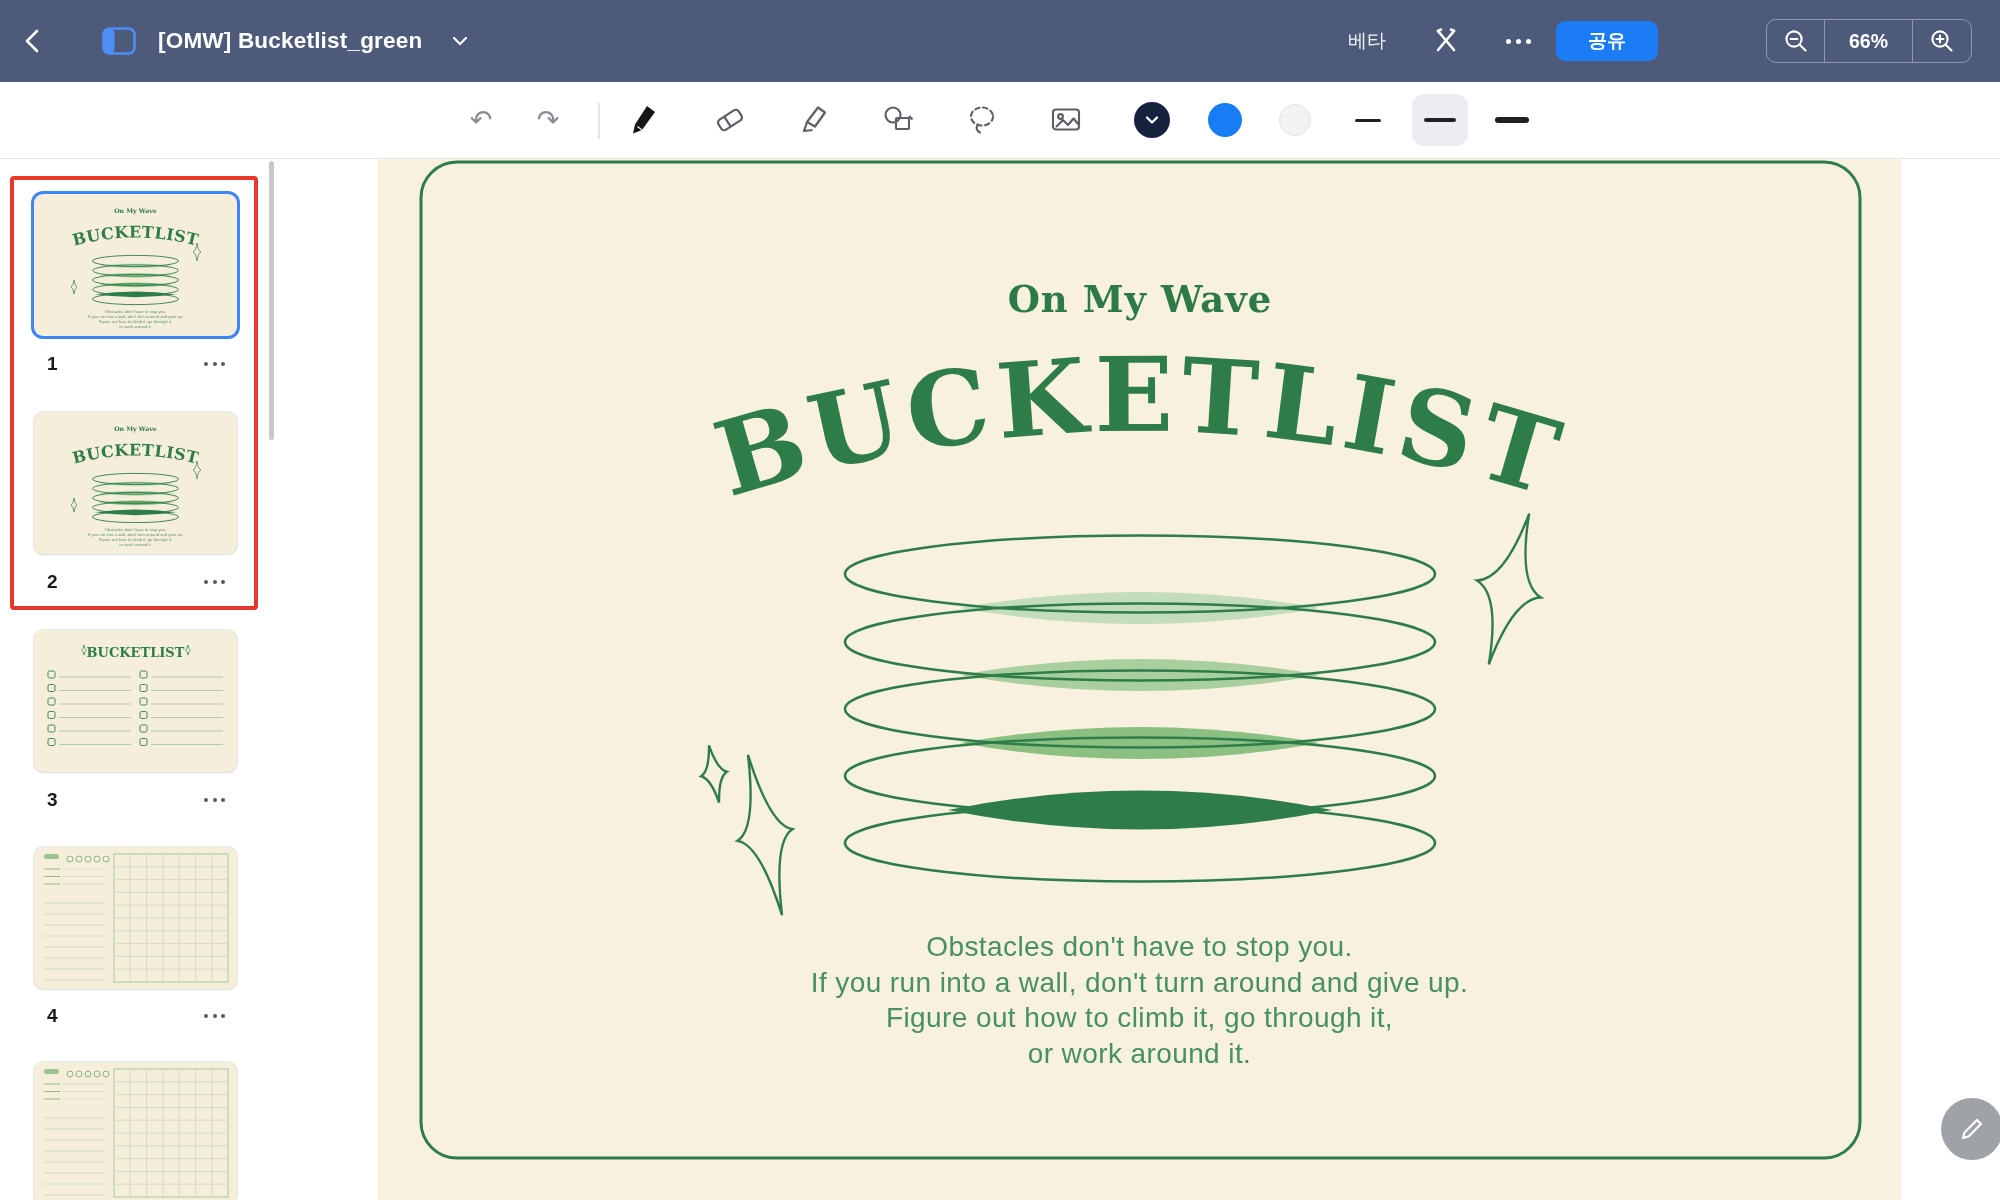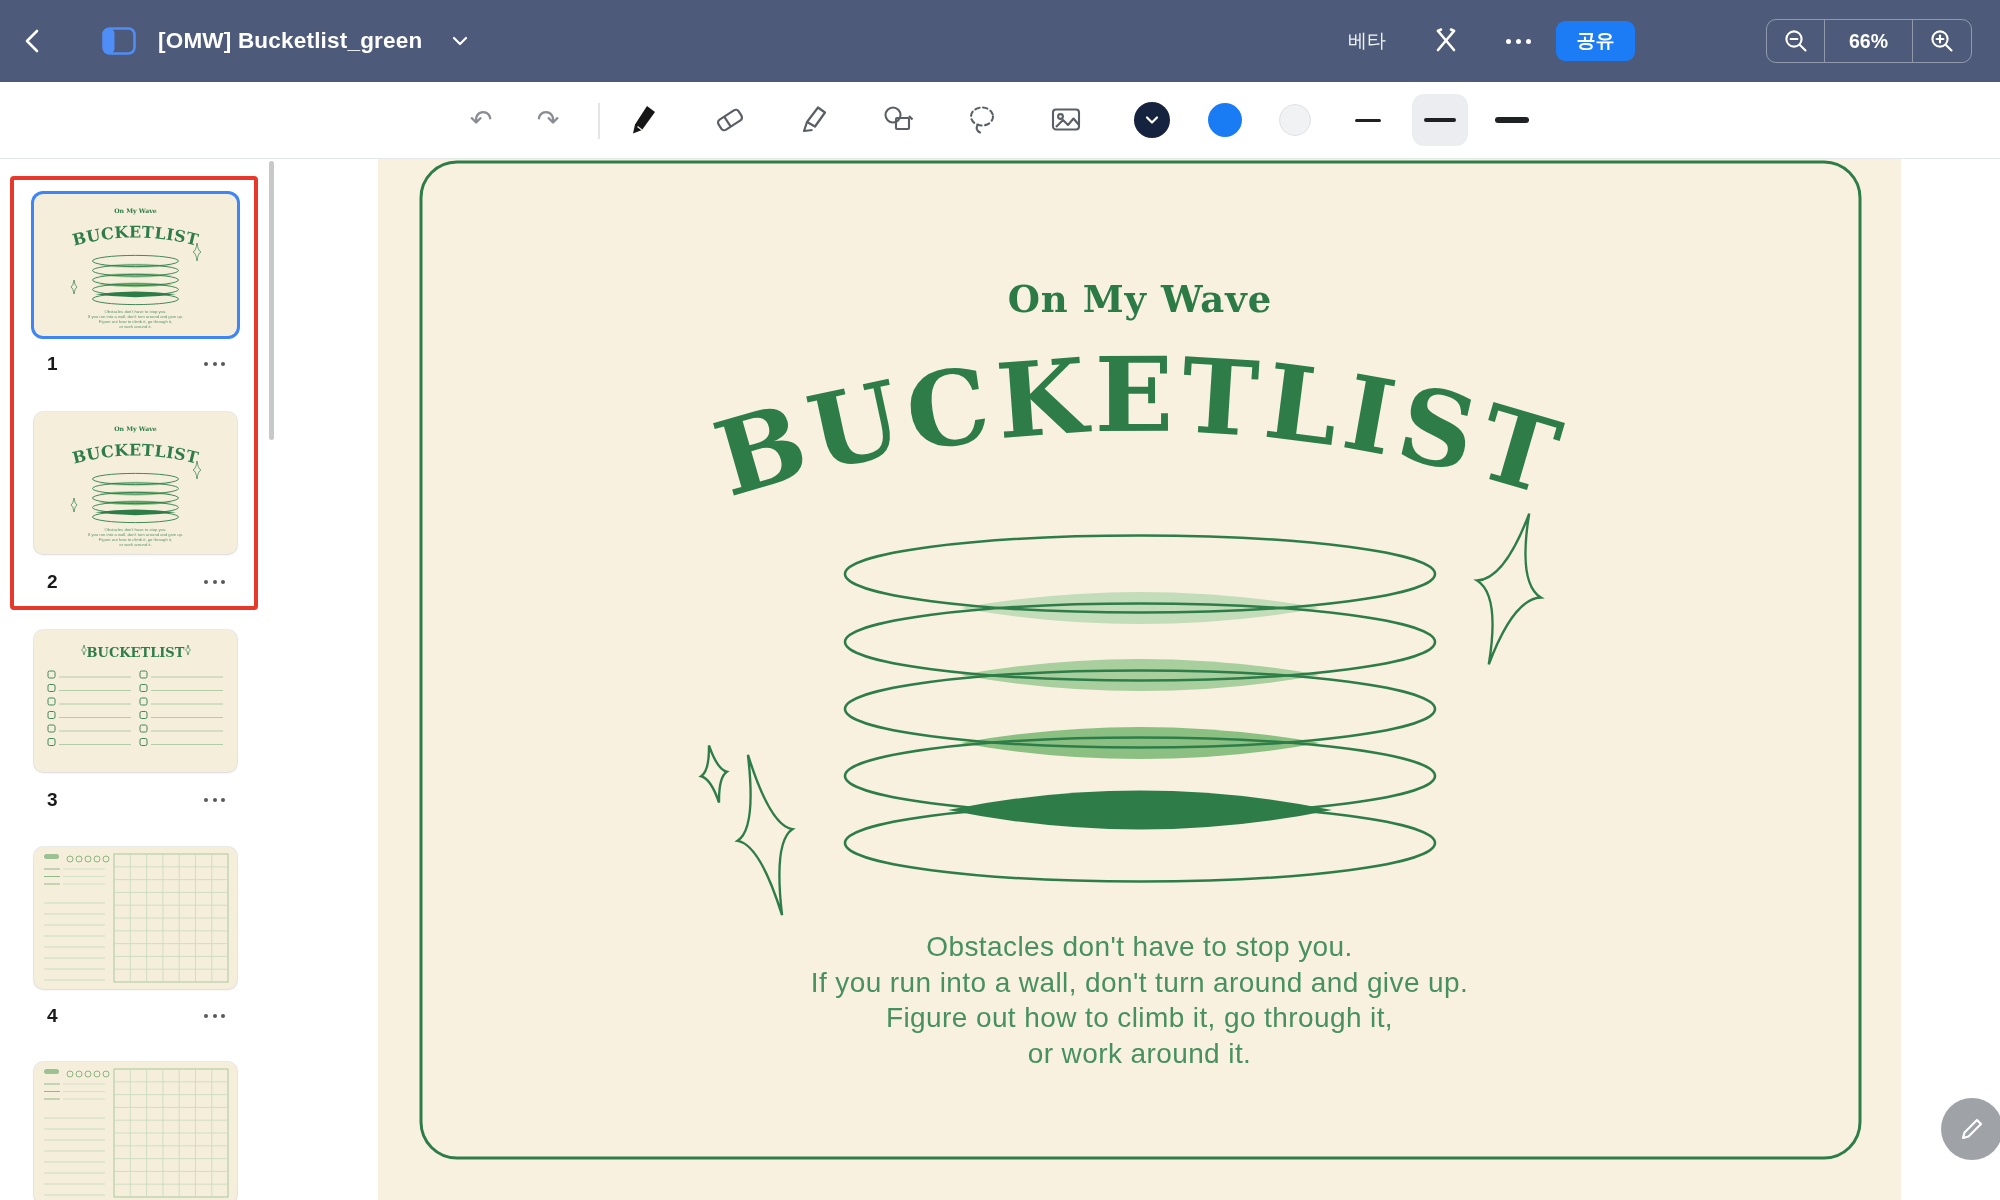--- a/index.html
+++ b/index.html
@@ -11,21 +11,21 @@
   .hbtn { position:absolute; display:flex; align-items:center; justify-content:center; cursor:pointer; }
   .back-btn { left:14px; top:21px; width:40px; height:40px; }
   .sb-toggle { left:100px; top:24px; width:38px; height:34px; }
   .title-wrap { position:absolute; left:158px; top:0; height:82px; display:flex; align-items:center; gap:28px; cursor:pointer; }
   .doc-title { color:#fff; font-size:22.5px; font-weight:600; letter-spacing:.2px; }
   .beta { position:absolute; left:1348px; top:0; height:82px; display:flex; align-items:center; color:#eef1f6; font-size:19px; }
   .xtools { left:1424px; top:19px; width:44px; height:44px; }
   .more-btn { left:1496px; top:19px; width:44px; height:44px; }
   .hdots { display:flex; gap:5px; }
   .hdots i { width:5px; height:5px; border-radius:50%; background:#fff; }
-  .share-btn { left:1556px; top:21px; width:79px; height:40px; background:#1b7cf5; border-radius:9px;
+  .share-btn { left:1556px; top:21px; width:102px; height:40px; background:#1b7cf5; border-radius:9px;
                color:#fff; font-size:19px; font-weight:600; }
   .zoom-group { position:absolute; left:1766px; top:19px; width:206px; height:44px;
                 border:1.5px solid rgba(255,255,255,.38); border-radius:10px; display:flex; align-items:stretch; }
   .zoom-cell { display:flex; align-items:center; justify-content:center; cursor:pointer; }
   .zoom-out { width:57px; } .zoom-in { width:57px; }
   .zoom-label { width:89px; border-left:1.5px solid rgba(255,255,255,.38); border-right:1.5px solid rgba(255,255,255,.38);
                 color:#fff; font-size:19.5px; font-weight:600; cursor:default; }
 
   
   .toolbar { position:absolute; left:0; top:82px; width:2000px; height:77px; background:#fff;

